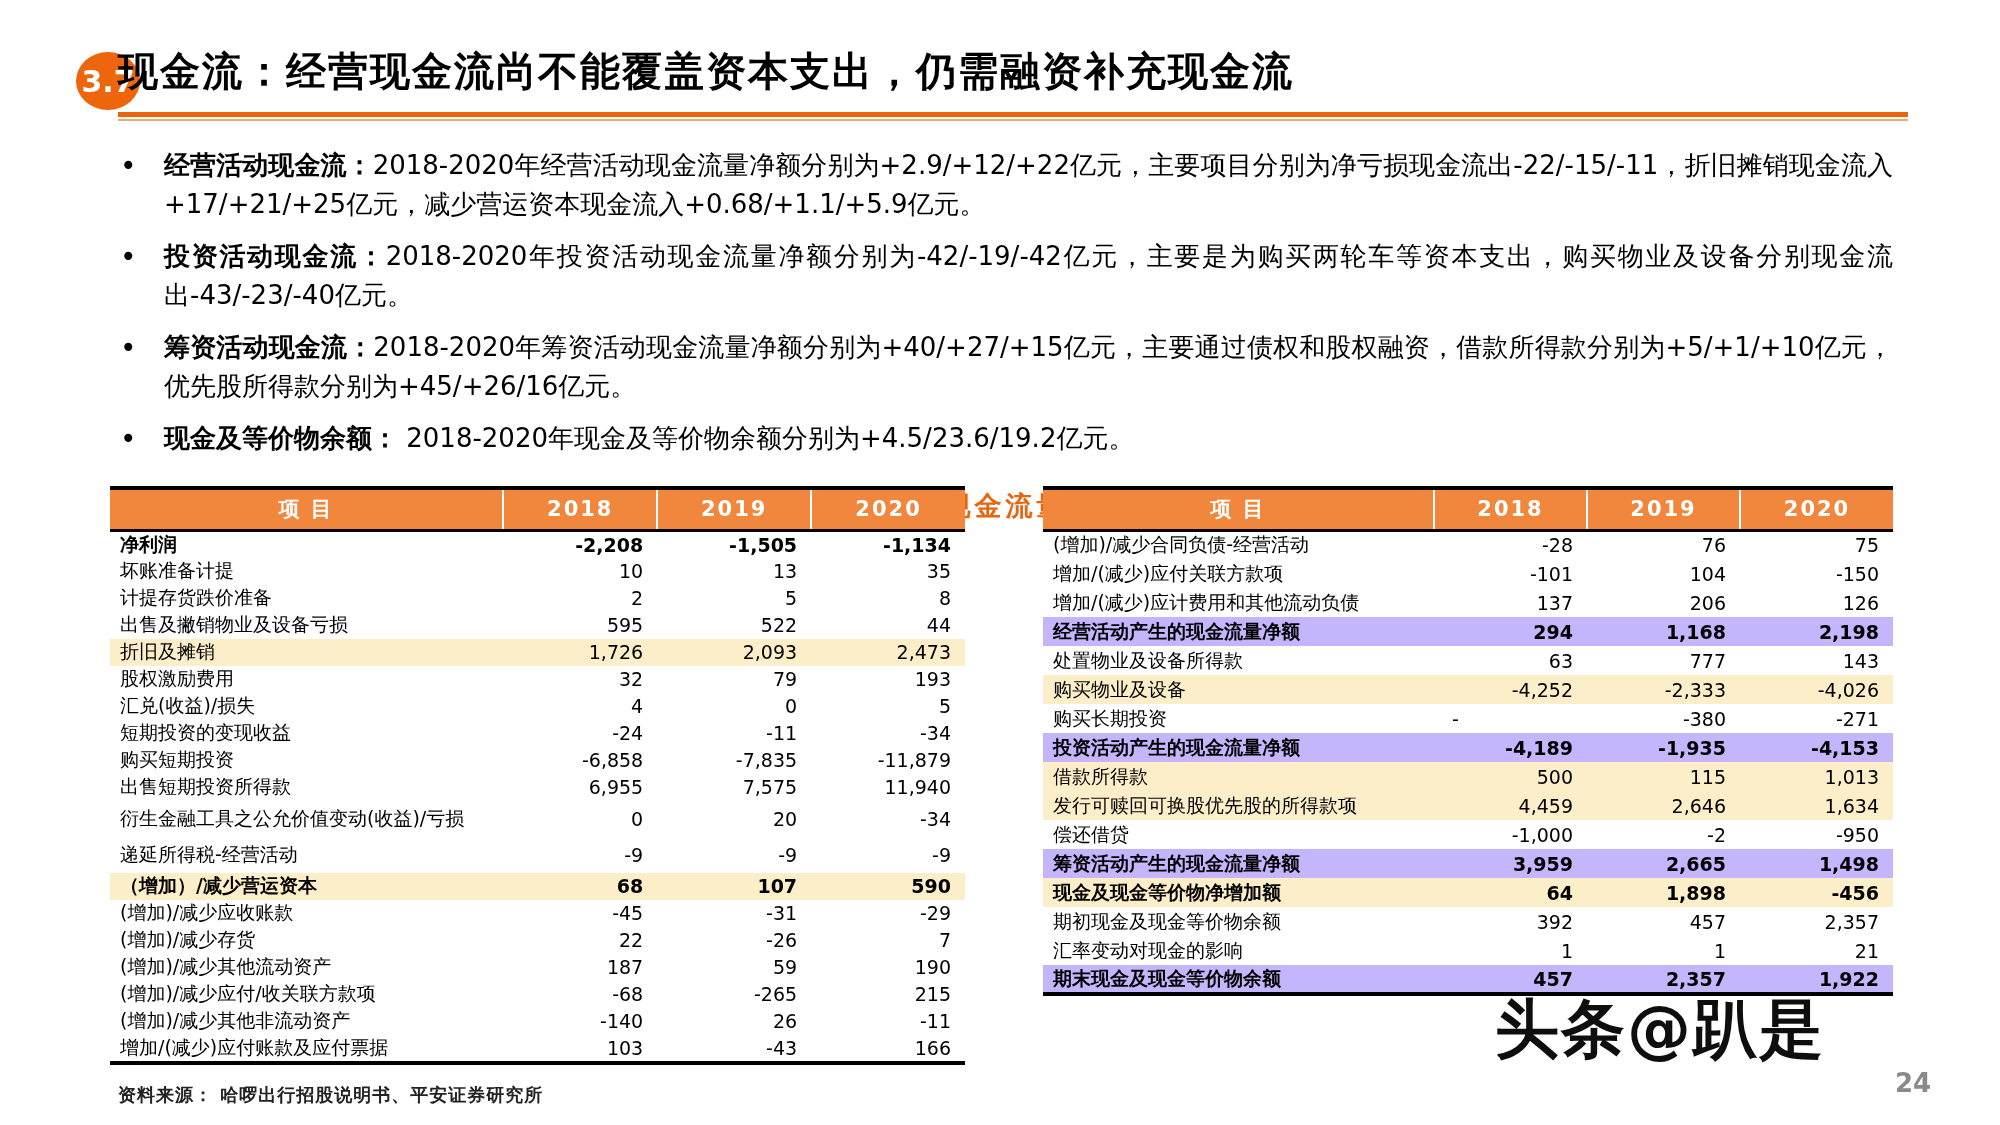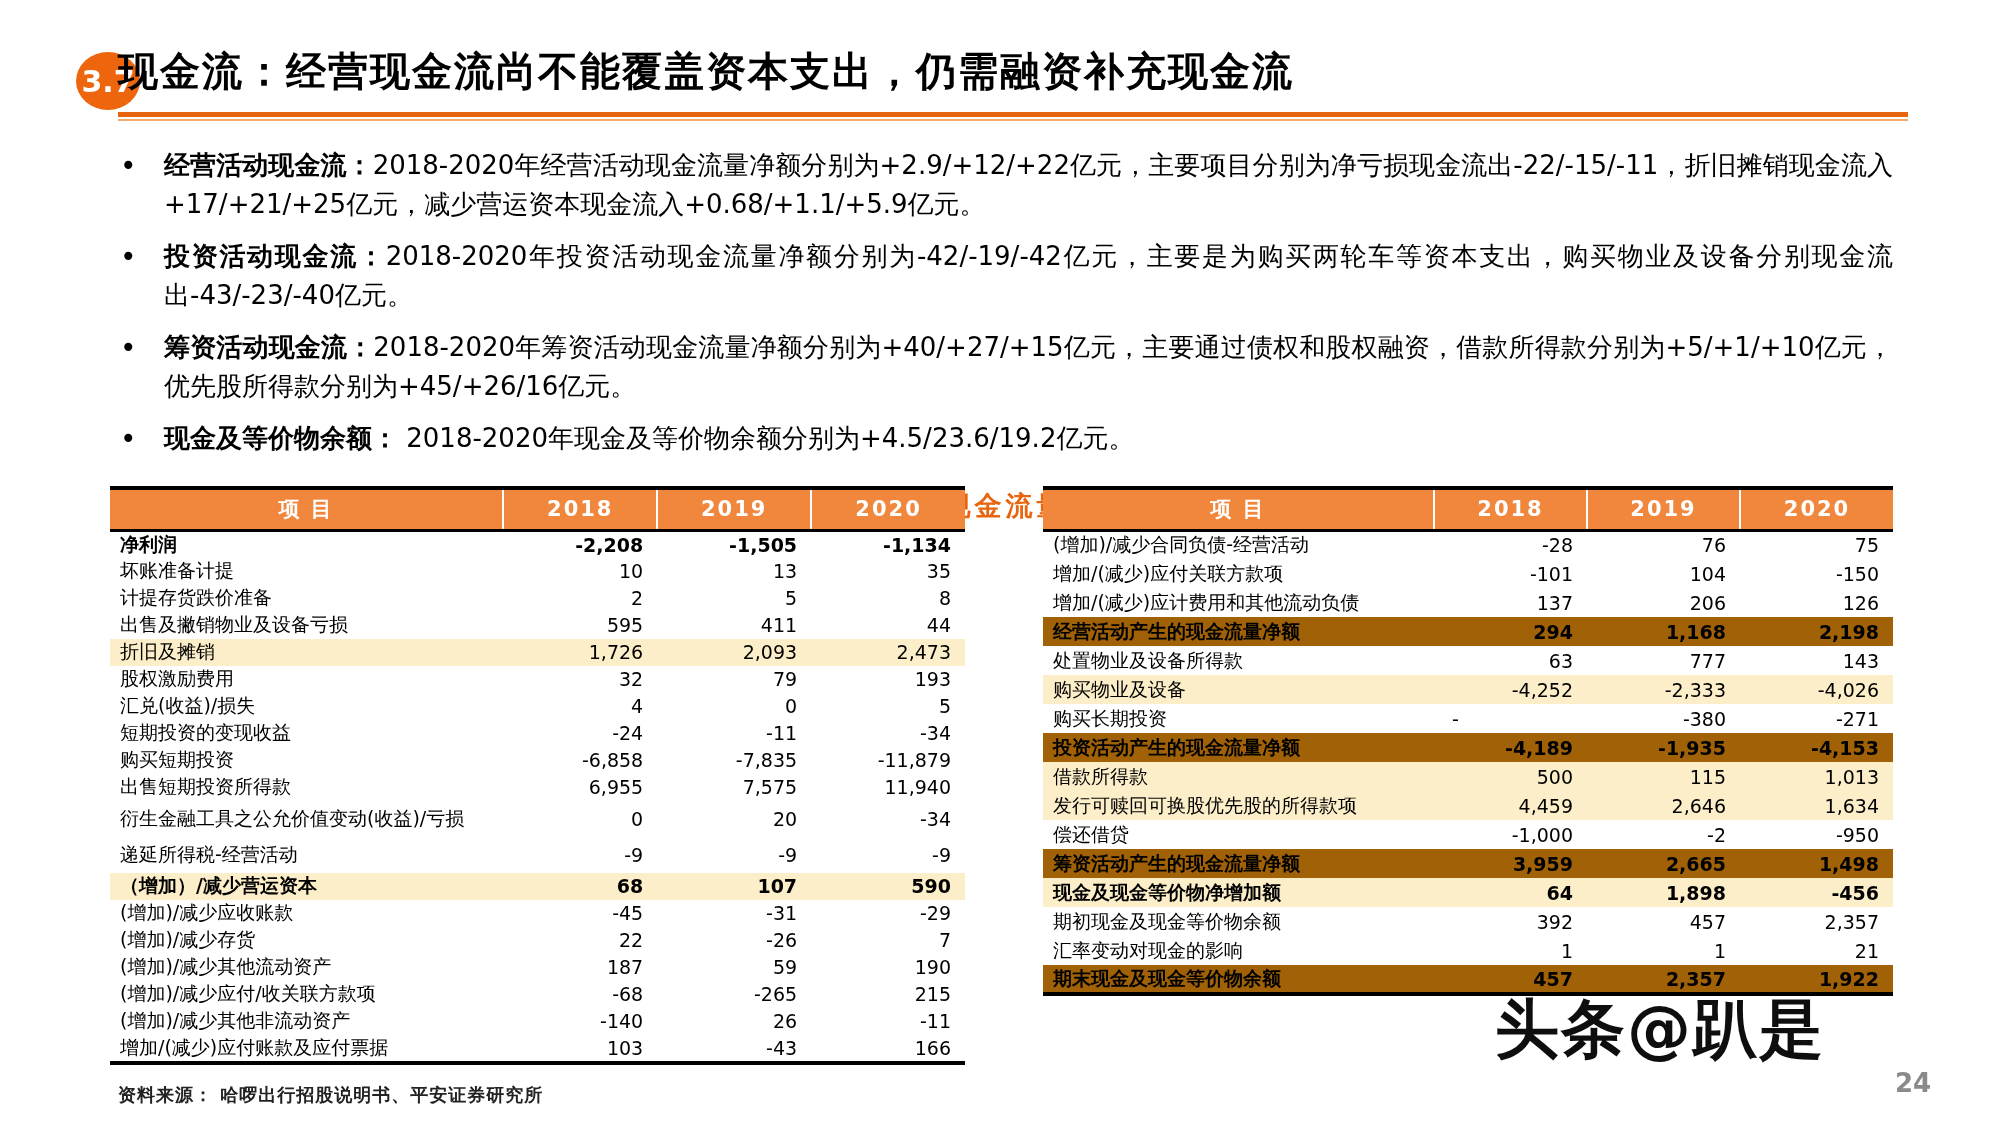--- a/index.html
+++ b/index.html
@@ -41,21 +41,21 @@
                height:42px; text-align:center; border-bottom:3px solid #000; letter-spacing:2px; }
   .fin-table thead th + th { border-left:2px solid #fff; }
   .fin-table tbody td { font-size:19px; height:27px; padding:0 4px; color:#000; white-space:nowrap; }
   #right-table tbody td { height:29px; font-size:19px; }
   .fin-table tr.tall td { height:36px; }
   .fin-table td.label { text-align:left; padding-left:10px; overflow:visible; }
   .fin-table td.num { text-align:right; padding-right:14px; }
   .fin-table td.num.dash { text-align:left; padding-left:18px; }
   .fin-table tr.bold td { font-weight:bold; }
   .fin-table tr.hl-yellow td { background:#FCEEC8; }
-  .fin-table tr.hl-pink td { background:#a16207; }
+  .fin-table tr.hl-pink td { background:#c4b5fd; }
 
   
   .source { position:absolute; left:118px; top:1083px; font-size:18px; font-weight:bold;
             color:#222; letter-spacing:1px; }
   .watermark { position:absolute; left:1495px; top:986px; font-size:64px; font-weight:bold;
                color:#0e0e0e; white-space:nowrap; letter-spacing:2px;
                text-shadow:3px 0 0 #fff, -3px 0 0 #fff, 0 3px 0 #fff; }
   .page-number { position:absolute; left:1895px; top:1068px; font-size:26px; font-weight:bold;
                  color:#8a8a8a; }
 </style>
@@ -113,21 +113,21 @@
         </tr>
         <tr class="">
           <td class="label">计提存货跌价准备</td>
           <td class="num">2</td>
           <td class="num">5</td>
           <td class="num">8</td>
         </tr>
         <tr class="">
           <td class="label">出售及撇销物业及设备亏损</td>
           <td class="num">595</td>
-          <td class="num">411</td>
+          <td class="num">522</td>
           <td class="num">44</td>
         </tr>
         <tr class="hl-yellow">
           <td class="label">折旧及摊销</td>
           <td class="num">1,726</td>
           <td class="num">2,093</td>
           <td class="num">2,473</td>
         </tr>
         <tr class="">
           <td class="label">股权激励费用</td>

